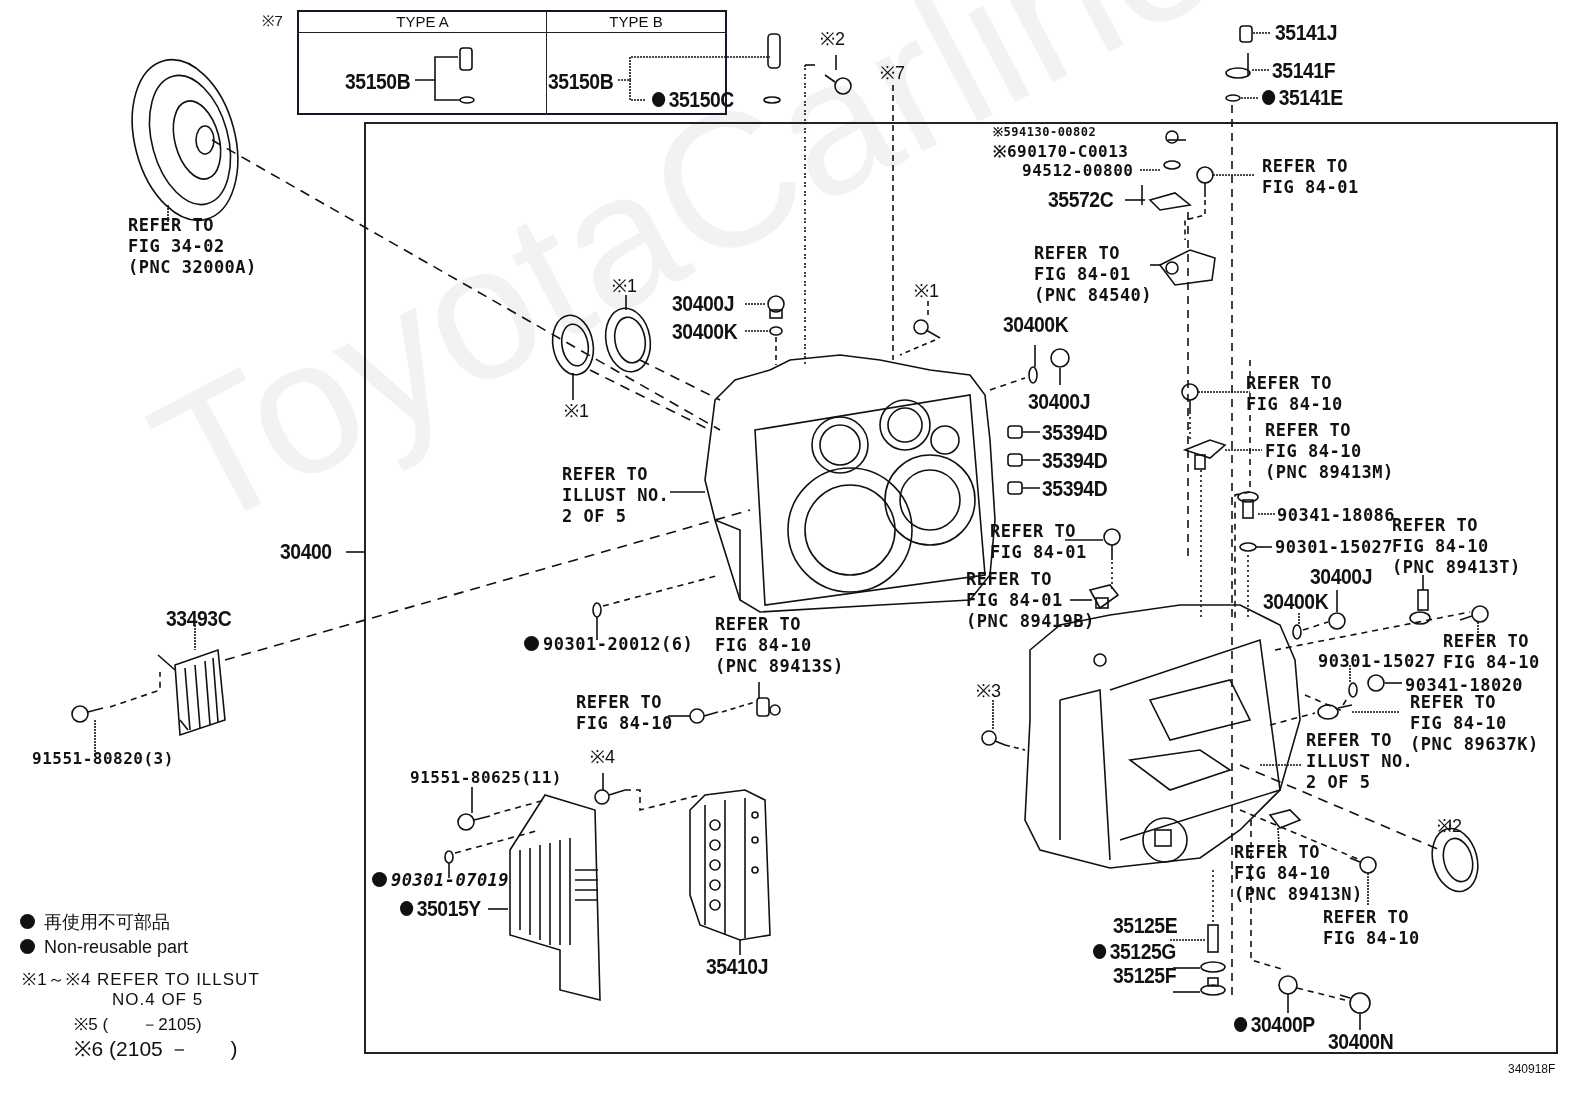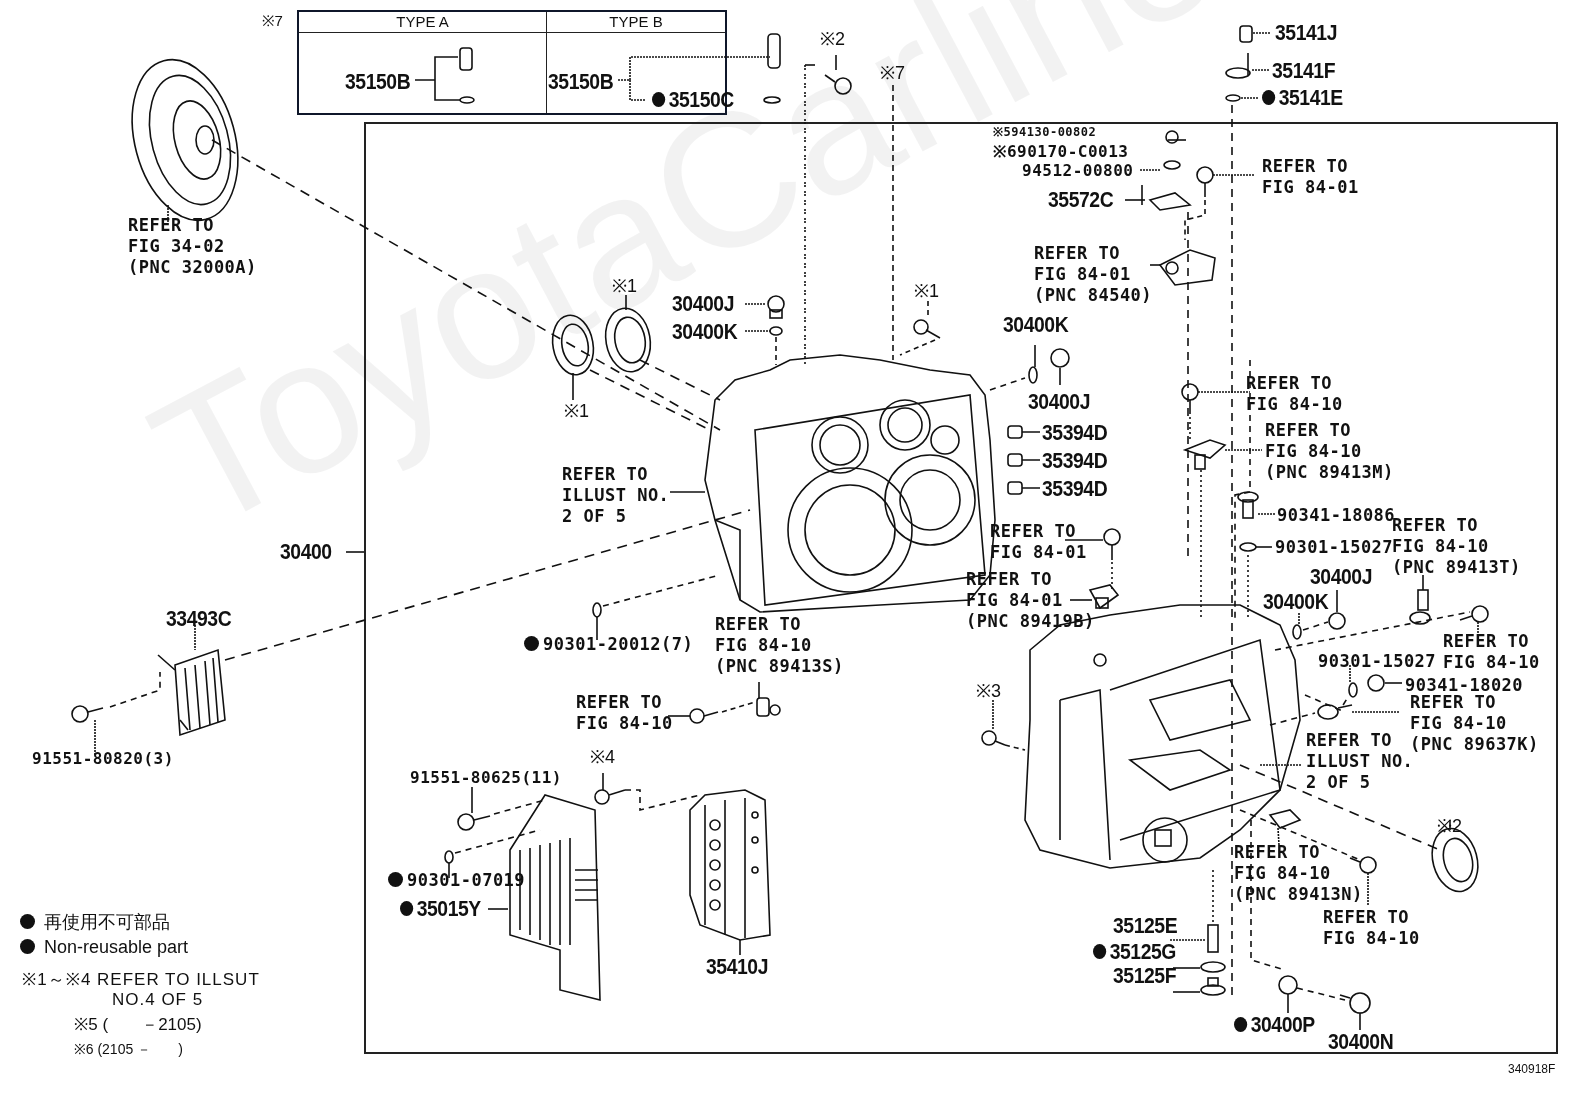--- a/index.html
+++ b/index.html
@@ -365,33 +365,33 @@
 <div class="lbl ref" style="left:562px;top:464px;">
   <div>REFER TO</div>
   <div>ILLUST NO.</div>
   <div>2 OF 5</div>
 </div>
 
 <div class="lbl pn" style="left:280px;top:540px;">30400</div>
 <div class="lbl pn" style="left:166px;top:607px;">33493C</div>
 <div class="lbl ref" style="left:32px;top:748px;font-size:16px;">91551-80820(3)</div>
 
-<div class="lbl ref" style="left:524px;top:634px;"><span class="dot"></span><span>90301-20012(7)</span></div>
+<div class="lbl ref" style="left:524px;top:634px;"><span class="dot"></span><span>90301-20012(6)</span></div>
 <div class="lbl ref" style="left:715px;top:614px;">
   <div>REFER TO</div>
   <div>FIG 84-10</div>
   <div>(PNC 89413S)</div>
 </div>
 <div class="lbl ref" style="left:576px;top:692px;">
   <div>REFER TO</div>
   <div>FIG 84-10</div>
 </div>
 <div class="lbl ref" style="left:410px;top:767px;font-size:16px;">91551-80625(11)</div>
 <div class="lbl note" style="left:590px;top:746px;">※4</div>
-<div class="lbl ref" style="left:388px;top:870px;"><span class="dot"></span><span>90301-07019</span></div>
+<div class="lbl ref" style="left:372px;top:870px;font-style:italic;"><span class="dot"></span><span>90301-07019</span></div>
 <div class="lbl pn" style="left:400px;top:897px;"><span class="dot"></span><span>35015Y</span></div>
 <div class="lbl pn" style="left:706px;top:955px;">35410J</div>
 
 <div class="lbl pn" style="left:1275px;top:21px;">35141J</div>
 <div class="lbl pn" style="left:1272px;top:59px;">35141F</div>
 <div class="lbl pn" style="left:1262px;top:86px;"><span class="dot"></span><span>35141E</span></div>
 <div class="lbl ref" style="left:993px;top:122px;font-size:12px;"><span>※5</span><span>94130-00802</span></div>
 <div class="lbl ref" style="left:993px;top:141px;font-size:16px;"><span>※6</span><span>90170-C0013</span></div>
 <div class="lbl ref" style="left:1022px;top:160px;font-size:16px;">94512-00800</div>
 <div class="lbl pn" style="left:1048px;top:188px;">35572C</div>
@@ -462,15 +462,15 @@
 <div class="lbl pn" style="left:1093px;top:940px;"><span class="dot"></span><span>35125G</span></div>
 <div class="lbl pn" style="left:1113px;top:964px;">35125F</div>
 <div class="lbl pn" style="left:1234px;top:1013px;"><span class="dot"></span><span>30400P</span></div>
 <div class="lbl pn" style="left:1328px;top:1030px;">30400N</div>
 
 <div class="lbl note" style="left:20px;top:911px;"><span class="dot"></span> <span>再使用不可部品</span></div>
 <div class="lbl note" style="left:20px;top:936px;"><span class="dot"></span> <span>Non-reusable part</span></div>
 <div class="lbl note" style="left:22px;top:969px;font-size:17px;letter-spacing:1px;text-align:right;">※1～※4 REFER TO ILLSUT</div>
 <div class="lbl note" style="left:112px;top:989px;font-size:17px;letter-spacing:1px;">NO.4 OF 5</div>
 <div class="lbl note" style="left:74px;top:1014px;font-size:17px;white-space:pre;">※5 (       －2105)</div>
-<div class="lbl note" style="left:74px;top:1038px;font-size:14px;white-space:pre;">※6 (2105 －       )</div>
+<div class="lbl note" style="left:74px;top:1038px;font-size:21px;white-space:pre;">※6 (2105 －       )</div>
 
 <div class="lbl note" style="left:1508px;top:1058px;font-size:12px;">340918F</div>
 
 </body></html>

